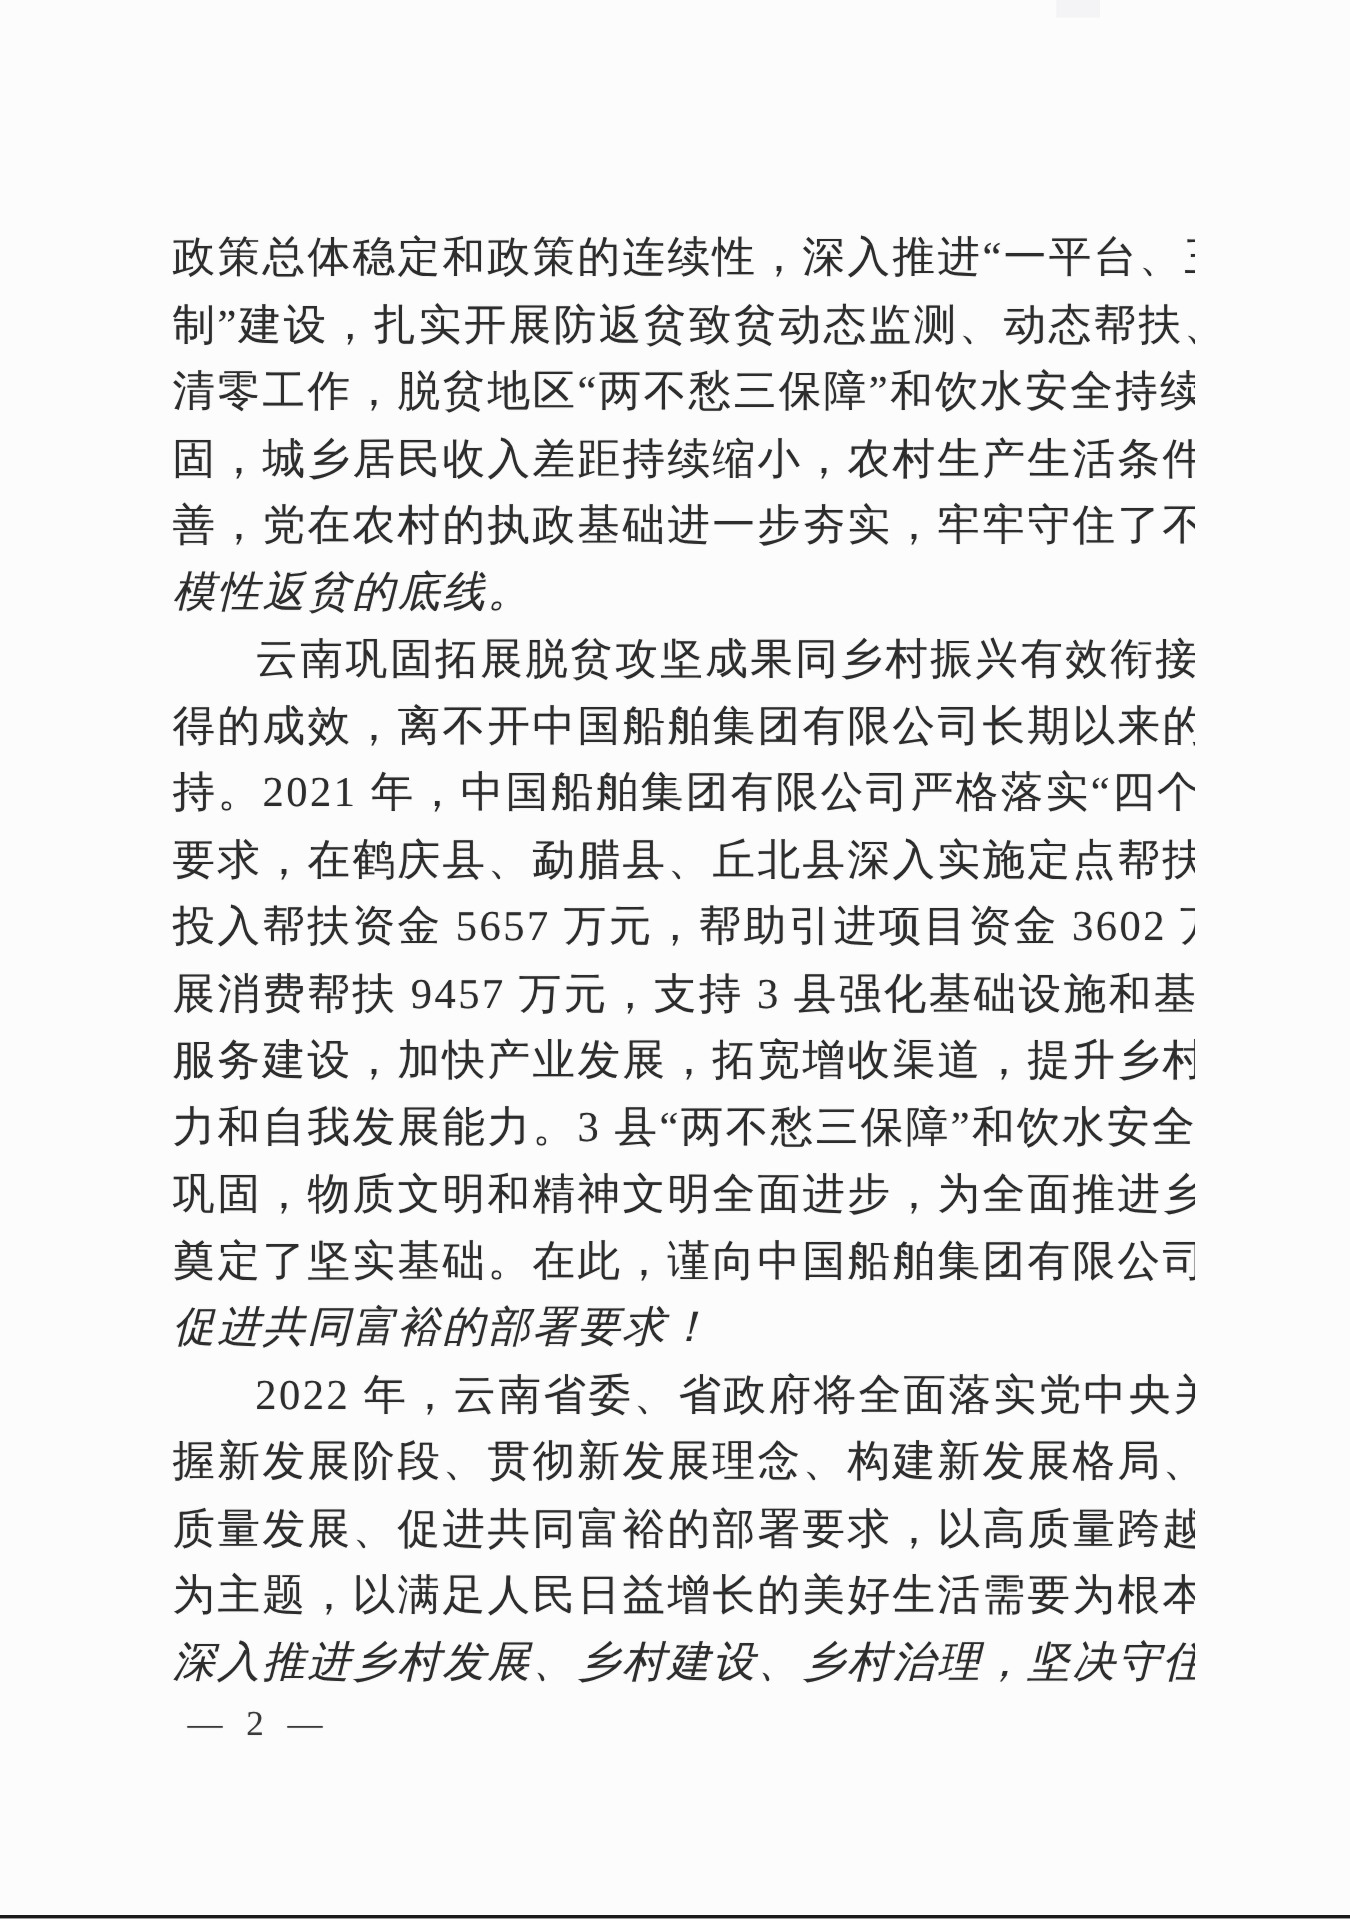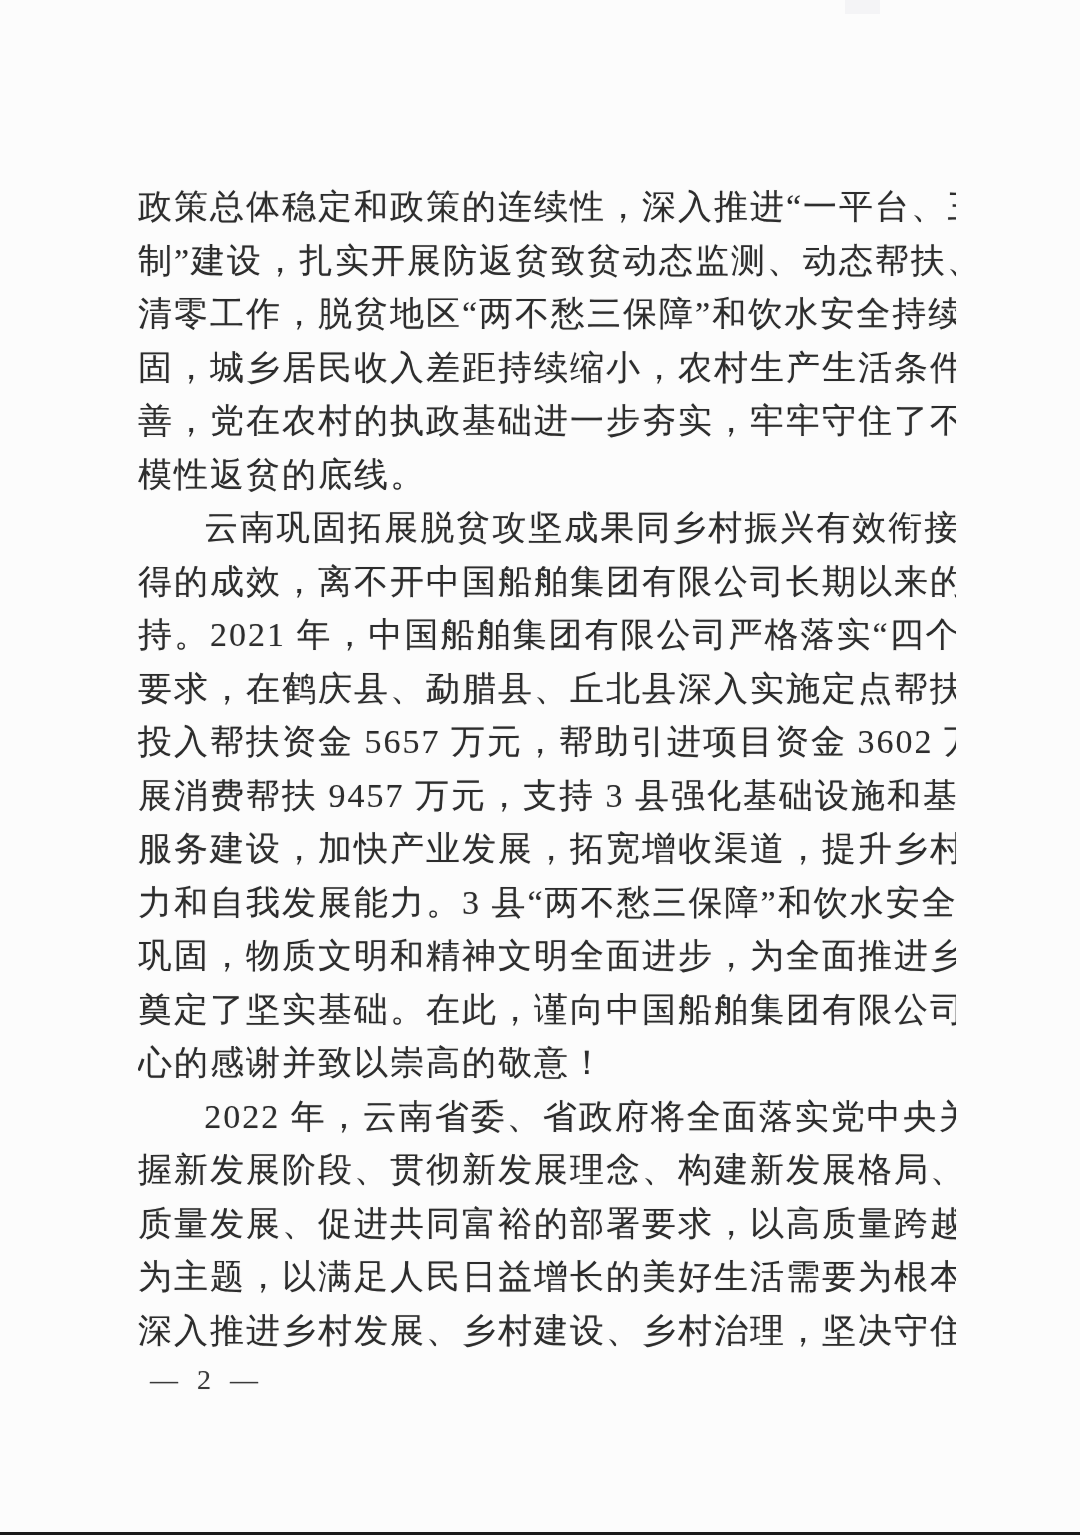--- a/index.html
+++ b/index.html
@@ -47,20 +47,21 @@
     white-space: nowrap;
     text-align: justify;
     text-align-last: justify;
     -moz-text-align-last: justify;
     overflow: hidden;
   }
 
   .line.last {
     text-align: center;
     text-align-last: left;
+    font-style: italic;
     -moz-text-align-last: left;
   }
 
   .paragraph.indent .line:first-child {
     text-indent: 1.95em;
   }
 
   .footer {
     position: absolute;
     left: 150px;
@@ -104,21 +105,21 @@
         <div class="line">云南巩固拓展脱贫攻坚成果同乡村振兴有效衔接工作取</div>
         <div class="line">得的成效，离不开中国船舶集团有限公司长期以来的关心支</div>
         <div class="line">持。2021 年，中国船舶集团有限公司严格落实“四个不摘”</div>
         <div class="line">要求，在鹤庆县、勐腊县、丘北县深入实施定点帮扶，全年</div>
         <div class="line">投入帮扶资金 5657 万元，帮助引进项目资金 3602 万元，开</div>
         <div class="line">展消费帮扶 9457 万元，支持 3 县强化基础设施和基本公共</div>
         <div class="line">服务建设，加快产业发展，拓宽增收渠道，提升乡村治理能</div>
         <div class="line">力和自我发展能力。3 县“两不愁三保障”和饮水安全持续</div>
         <div class="line">巩固，物质文明和精神文明全面进步，为全面推进乡村振兴</div>
         <div class="line">奠定了坚实基础。在此，谨向中国船舶集团有限公司表示衷</div>
-        <div class="line last">心的感谢并致以崇高的敬意！</div>
+        <div class="line last">促进共同富裕的部署要求！</div>
       </div>
       <div class="paragraph indent">
         <div class="line">2022 年，云南省委、省政府将全面落实党中央关于把</div>
         <div class="line">握新发展阶段、贯彻新发展理念、构建新发展格局、推动高</div>
         <div class="line">质量发展、促进共同富裕的部署要求，以高质量跨越式发展</div>
         <div class="line">为主题，以满足人民日益增长的美好生活需要为根本目的，</div>
         <div class="line last">深入推进乡村发展、乡村建设、乡村治理，坚决守住不发生</div>
       </div>
     </div>
 

